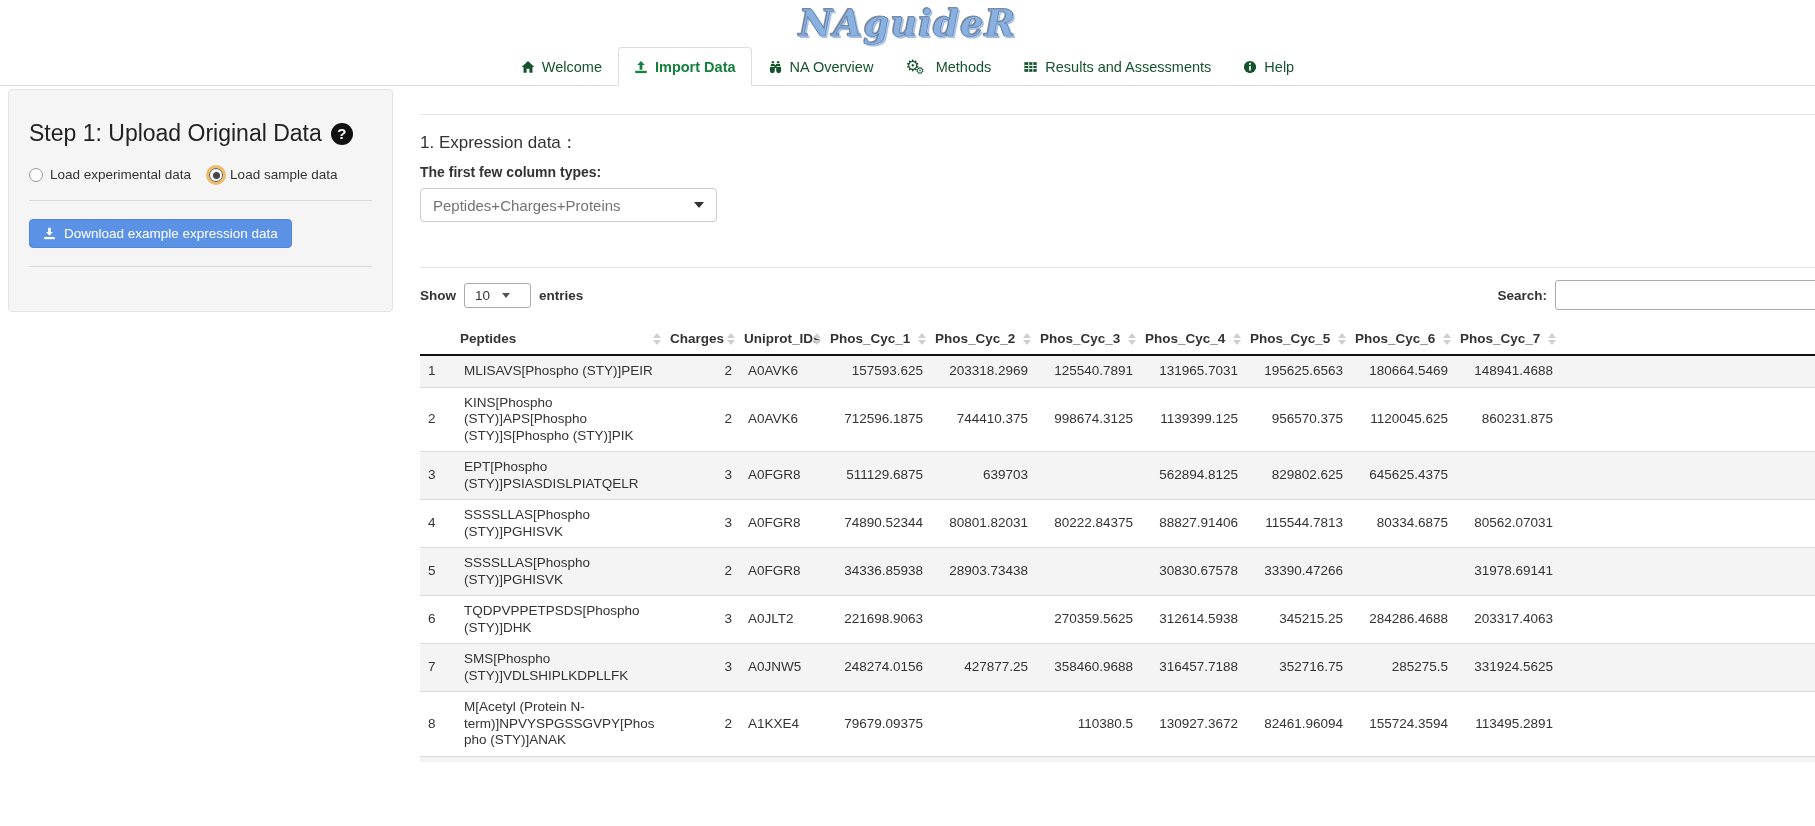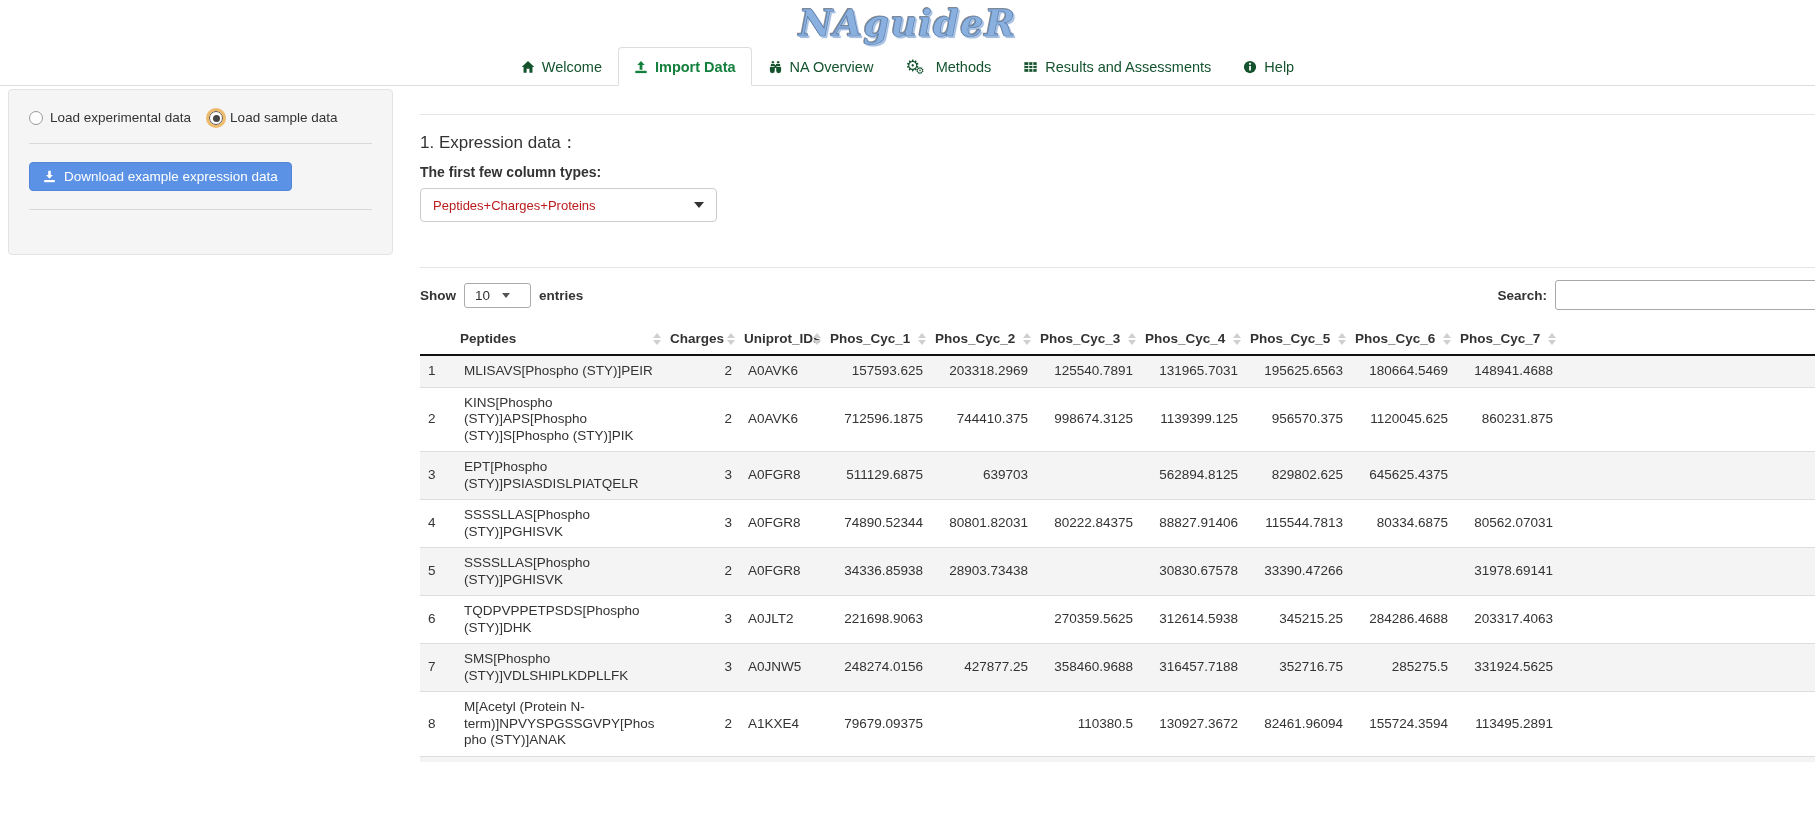--- a/index.html
+++ b/index.html
@@ -56,21 +56,21 @@
     cursor:pointer; font-family:inherit;
   }
   
   .main { flex:1 1 auto; margin-left:27px; min-width:0; }
   .top-hr { border:0; border-top:1px solid #e5e5e5; margin:25px 0 0; }
   .section-title { font-size:17px; font-weight:400; color:#333; margin:16px 0 10px; }
   .col-types-label { font-size:14px; font-weight:700; margin:0 0 8px; }
   .selectize {
     width:297px; height:34px; border:1px solid #ccc; border-radius:4px; background:#fff;
     display:flex; align-items:center; justify-content:space-between; padding:0 12px;
-    font-size:13px; color:#b91c1c; cursor:pointer;
+    font-size:15px; color:#737373; cursor:pointer;
   }
   .caret-down { width:0; height:0; border-left:5px solid transparent; border-right:5px solid transparent; border-top:6px solid #333; }
   .mid-hr { border:0; border-top:1px solid #e5e5e5; margin:45px 0 12px; width:1680px; }
   
   .dt-wrap { width:1680px; }
   .dt-controls { display:flex; justify-content:space-between; align-items:center; margin:0 0 13px; font-size:13.5px; font-weight:700; color:#333; }
   .dt-length { display:flex; align-items:center; gap:8px; }
   .dt-select {
     display:inline-flex; align-items:center; gap:12px; border:1px solid #ababab; border-radius:3px;
     background:#fff; padding:4px 20px 4px 10px; font-size:13.5px; font-weight:400; cursor:pointer;
@@ -142,20 +142,24 @@
         <circle cx="8" cy="8" r="7" fill="currentColor"></circle>
         <rect x="7" y="6.8" width="2" height="5.2" fill="#fff"></rect>
         <circle cx="8" cy="4.4" r="1.25" fill="#fff"></circle>
       </svg>
     <span>Help</span>
   </a>
 </div>
 
 <div class="content">
   <aside class="sidebar">
+    <div class="sidebar-title">
+      <span>Step 1: Upload Original Data</span>
+      <span class="help-badge">?</span>
+    </div>
     <div class="radio-row">
       <label class="radio">
         <span class="circle"></span>
         <span>Load experimental data</span>
       </label>
       <label class="radio checked">
         <span class="circle">
             <span class="dot"></span>
           </span>
         <span>Load sample data</span>

